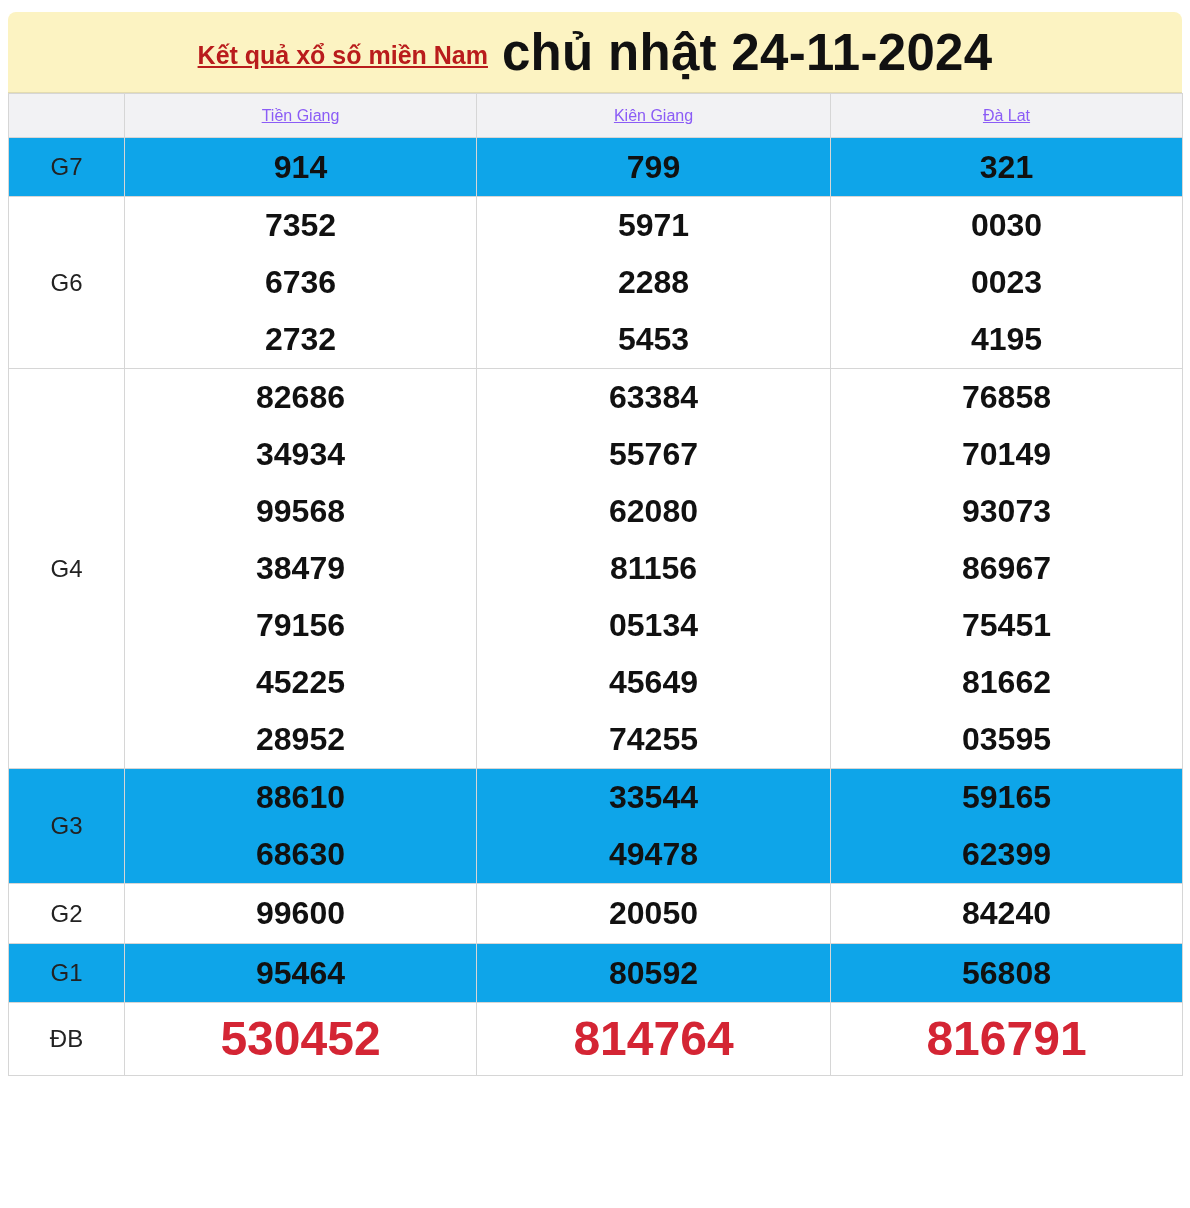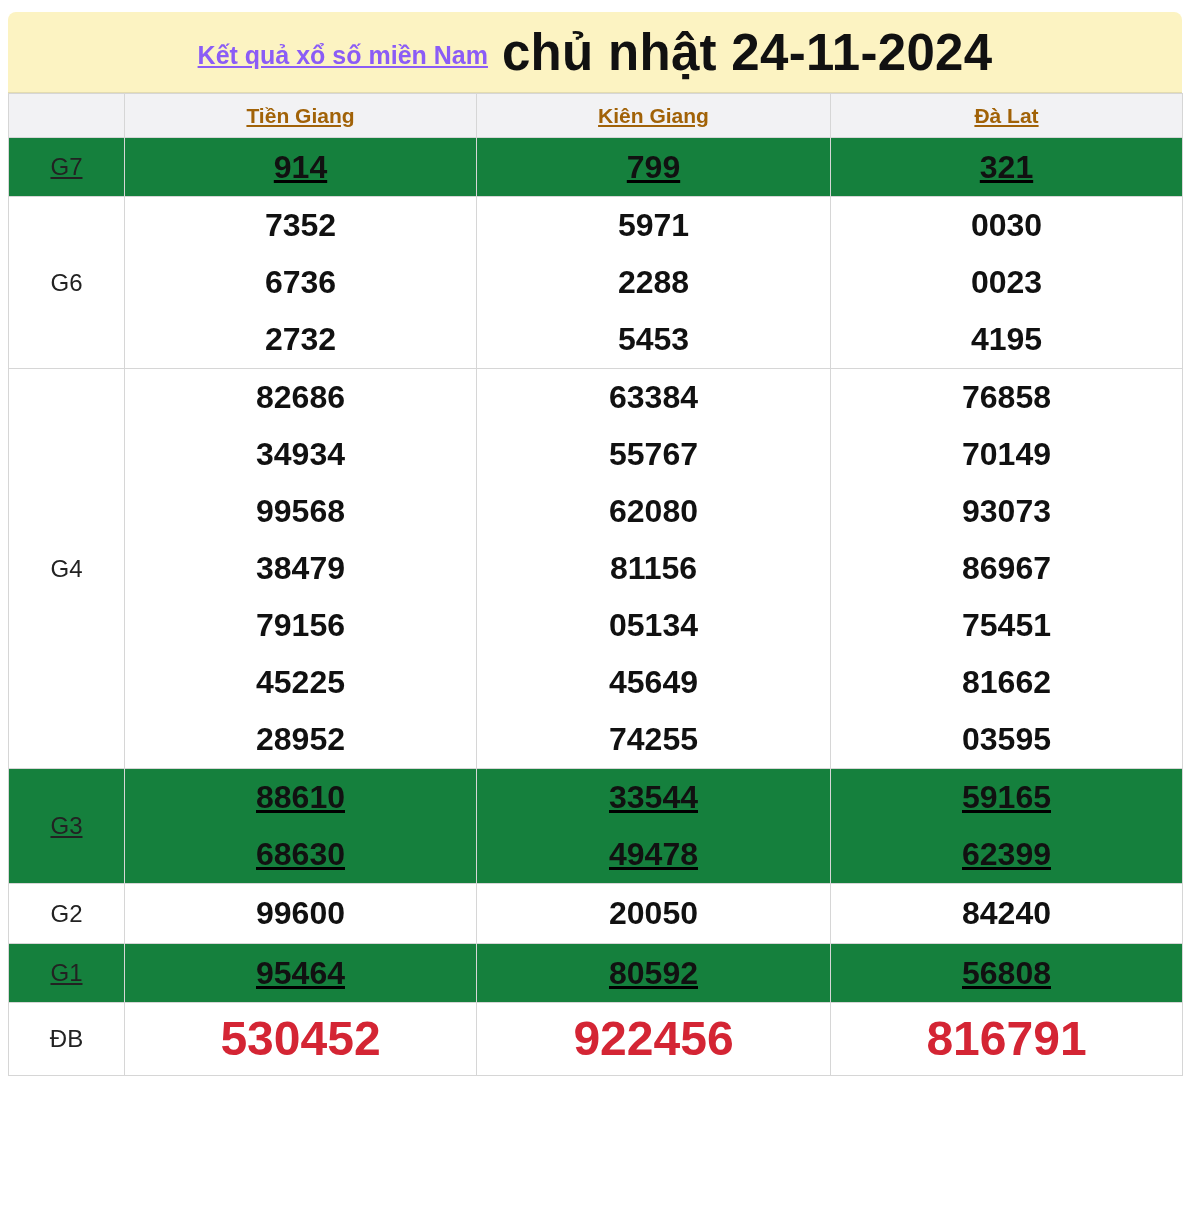--- a/index.html
+++ b/index.html
@@ -24,21 +24,21 @@
       height: 80px;
       background: #fcf3c2;
       border-radius: 8px 8px 0 0;
       display: flex;
       align-items: center;
       justify-content: center;
       gap: 14px;
       border-bottom: 1px solid #e4dcb0;
     }
     .title-link {
-      color: #8b5cf6;
+      color: #b91c1c;
       font-size: 25px;
       font-weight: bold;
       text-decoration: underline;
       cursor: pointer;
       margin-top: 6px;
     }
     .title-date {
       color: #111111;
       font-size: 51px;
       font-weight: bold;
@@ -57,23 +57,23 @@
     col.c-label { width: 116px; }
     col.c-prov  { width: 352px; }
     col.c-prov2 { width: 354px; }
     col.c-prov3 { width: 352px; }
     thead th {
       height: 43px;
       background: #f2f2f4;
       font-weight: normal;
     }
     .prov-link {
-      color: #a16207;
-      font-size: 21px;
-      font-weight: bold;
+      color: #8b5cf6;
+      font-size: 16px;
+      font-weight: normal;
       text-decoration: underline;
       cursor: pointer;
     }
     .lbl {
       font-size: 24px;
       color: #222222;
     }
     .num {
       display: block;
       font-size: 32px;
@@ -85,21 +85,21 @@
       color: #d42534;
     }
     .num.g8 {
       font-size: 50px;
       line-height: 68px;
     }
     .num.db {
       font-size: 48px;
       line-height: 70px;
     }
-    tr.shade td { background: #15803d; text-decoration: underline; }
+    tr.shade td { background: #0ea5e9; }
     tr.r-g8 td { height: 69px; }
     tr.r-g7 td { height: 58px; }
     tr.r-g5 td { height: 59px; }
     tr.r-g2 td { height: 59px; }
     tr.r-g1 td { height: 58px; }
     tr.r-db td { height: 72px; }
   </style>
 </head>
 <body>
 
@@ -232,21 +232,21 @@
             <span class="num">56808</span>
           </td>
       </tr>
 
       <tr class="r-db">
         <td class="lbl">ĐB</td>
         <td>
             <span class="num red db">530452</span>
           </td>
         <td>
-            <span class="num red db">922456</span>
+            <span class="num red db">814764</span>
           </td>
         <td>
             <span class="num red db">816791</span>
           </td>
       </tr>
     </tbody>
   </table>
 </div>
 
 </body></html>

